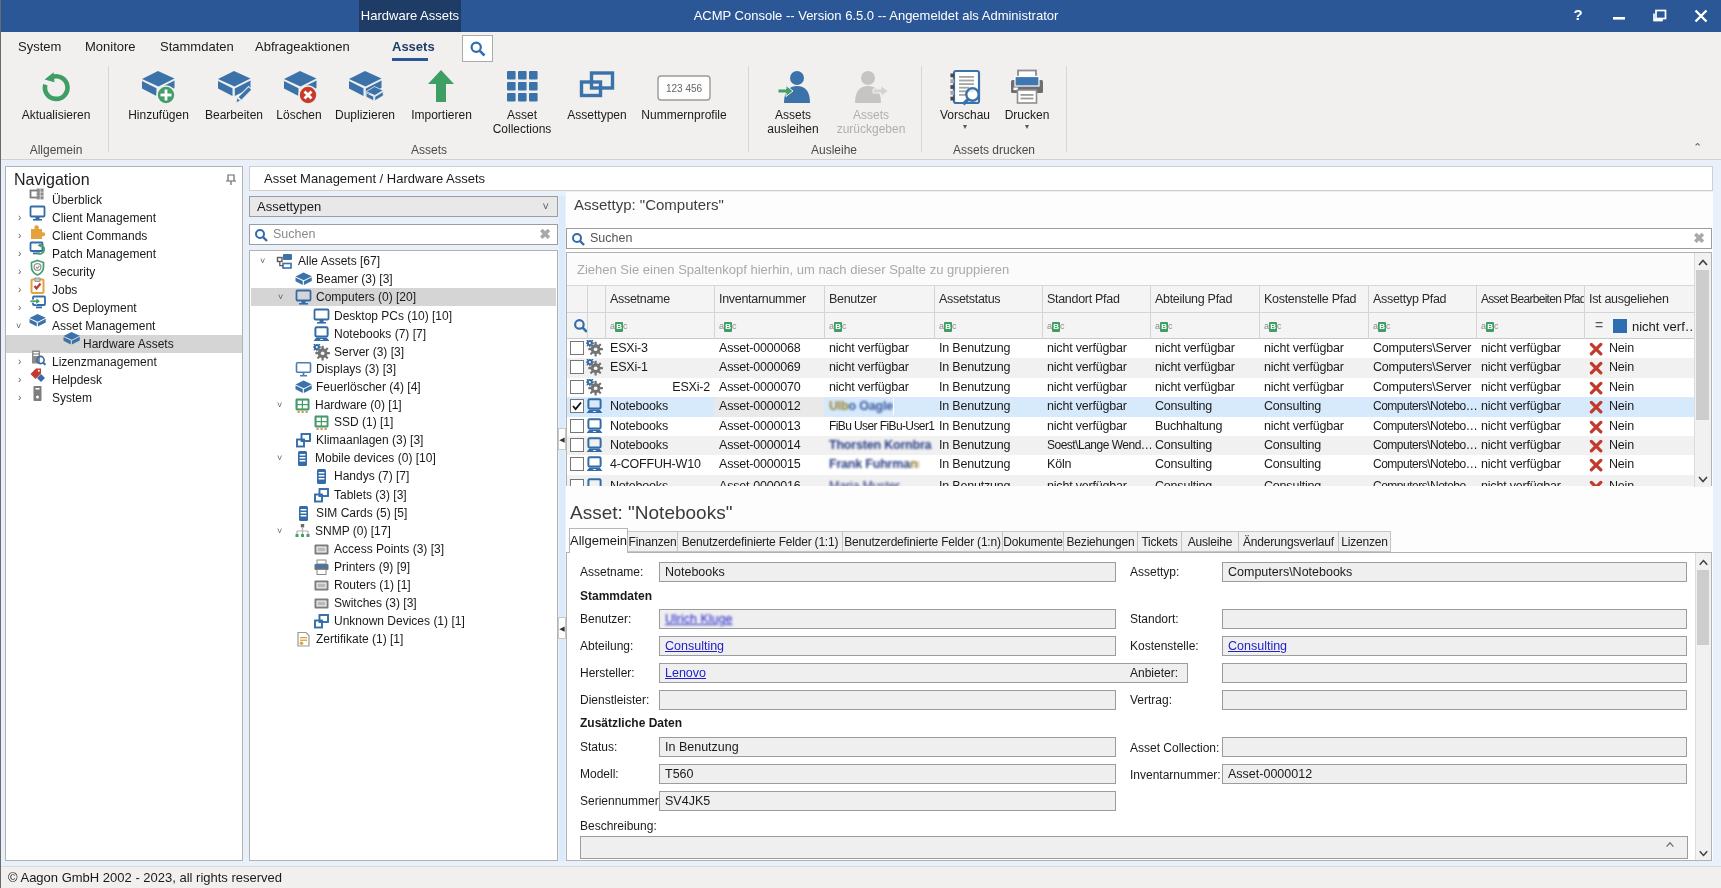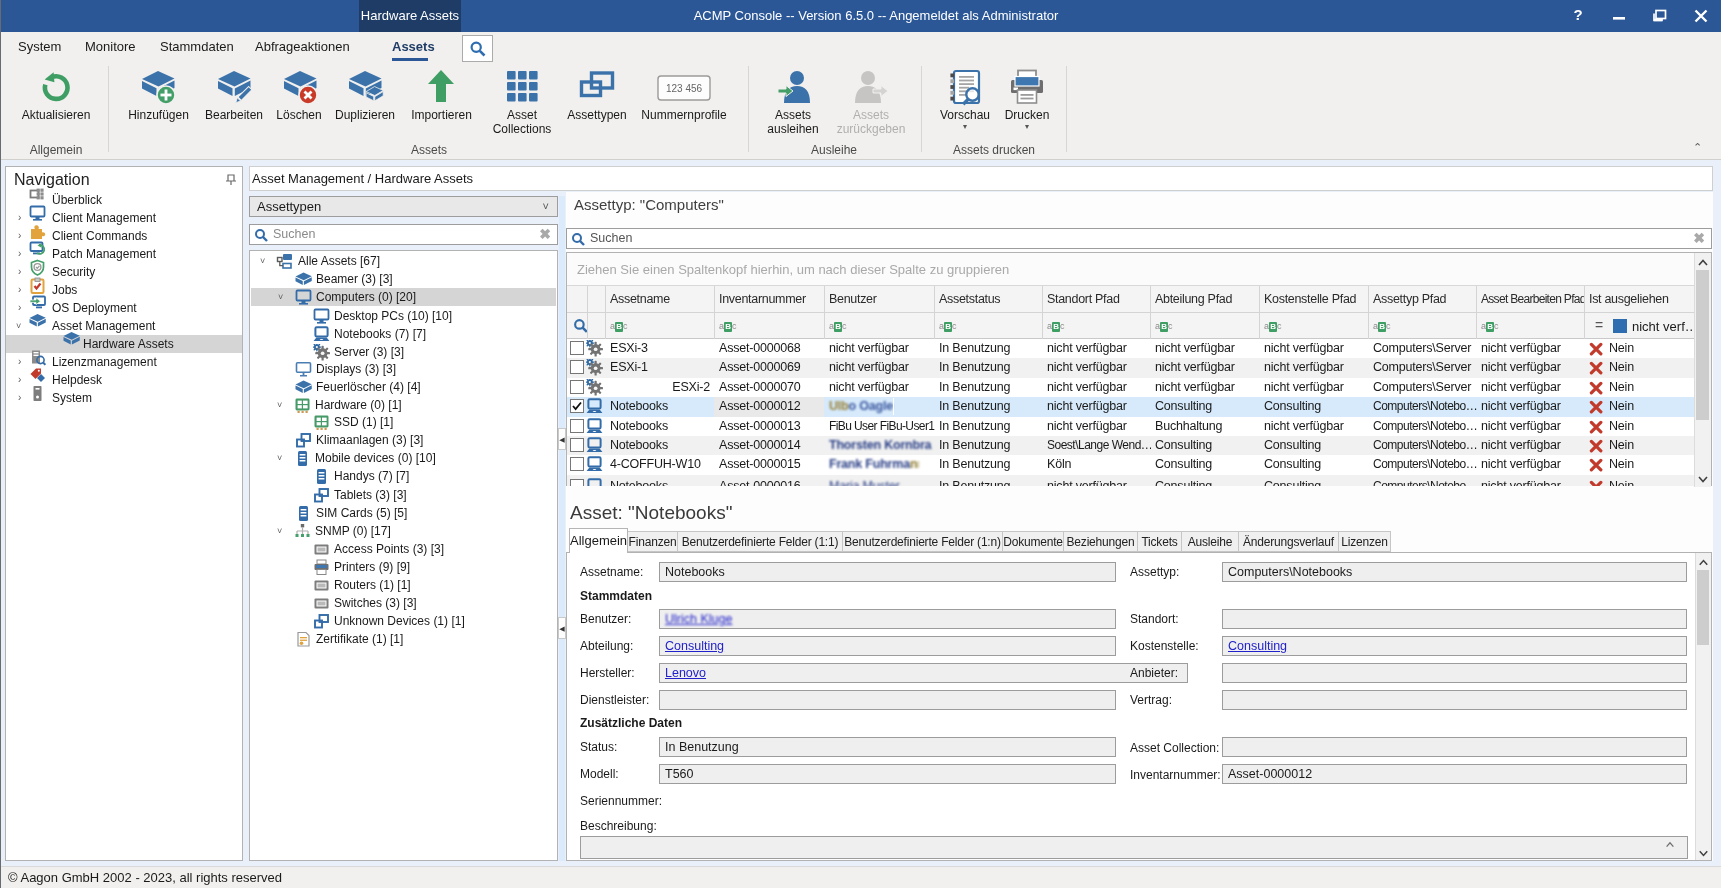--- a/index.html
+++ b/index.html
@@ -435,21 +435,21 @@
             <svg class="ab" style="left:23px;top:-4px" width="17" height="17" viewBox="0 0 17 17">
               <rect x="4.5" y="1" width="8" height="15" rx="0.8" fill="#7d7d7d"></rect>
               <rect x="6.5" y="3" width="4" height="1.6" fill="#fff"></rect>
               <circle cx="8.5" cy="12" r="1.5" fill="#fff"></circle>
             </svg>
             <span class="ab" style="left:46px">System</span>
           </div>
     </div>
   </div>
 
-  <div class="ab" style="left:248px;top:6px;width:1464px;height:25px;background:#fff;border:1px solid #cfcfcf;line-height:23px;padding-left:2px;font-size:13px;">Asset Management / Hardware Assets</div>
+  <div class="ab" style="left:248px;top:6px;width:1464px;height:25px;background:#fff;border:1px solid #cfcfcf;line-height:23px;padding-left:14px;font-size:13px;">Asset Management / Hardware Assets</div>
 
   <div class="ab" id="dropdown">Assettypen<span class="ab" style="right:8px;top:0px;color:#555;font-size:11px;">˅</span></div>
   <div class="ab" id="msearch">
     <svg class="ab" style="left:4px;top:3px;" width="15" height="15" viewBox="0 0 15 15">
           <circle cx="6" cy="6" r="4" fill="none" stroke="#336ca8" stroke-width="2"></circle>
           <line x1="9" y1="9" x2="13" y2="13" stroke="#336ca8" stroke-width="2.4"></line>
         </svg>
     <span class="ab" style="left:23px;top:2px;color:#8a8a8a;">Suchen</span>
     <span class="ab" style="right:6px;top:1px;color:#a9a9a9;font-weight:bold;font-size:14px;">✖</span>
   </div>
@@ -859,20 +859,21 @@
     <div class="ab flabel" style="left:13px;top:163px;font-weight:bold;">Zusätzliche Daten</div>
     <div class="ab flabel" style="left:13px;top:187px;">Status:</div>
     <div class="ab input" style="left:92px;top:184px;width:457px;">In Benutzung</div>
     <div class="ab flabel" style="left:563px;top:188px;">Asset Collection:</div>
     <div class="ab input" style="left:655px;top:184px;width:465px;"></div>
     <div class="ab flabel" style="left:13px;top:214px;">Modell:</div>
     <div class="ab input" style="left:92px;top:211px;width:457px;">T560</div>
     <div class="ab flabel" style="left:563px;top:215px;">Inventarnummer:</div>
     <div class="ab input" style="left:655px;top:211px;width:465px;">Asset-0000012</div>
     <div class="ab flabel" style="left:13px;top:241px;">Seriennummer:</div>
+    <div class="ab input" style="left:92px;top:238px;width:457px;">SV4JK5</div>
     <div class="ab flabel" style="left:13px;top:266px;">Beschreibung:</div>
     <div class="ab input" style="left:13px;top:283px;width:1108px;height:23px;"></div>
     <svg class="ab" style="left:1096px;top:286px;" width="14" height="11" viewBox="0 0 16 13">
           <path d="M4,9 L8,4.5 L12,9" fill="none" stroke="#707070" stroke-width="1.5"></path>
         </svg>
 
     <div class="ab sb" style="left:1128px;top:0;width:16px;height:307px;border-left:1px solid #dcdcdc;"></div>
     <svg class="ab" style="left:1129px;top:3px;" width="15" height="13" viewBox="0 0 16 13">
           <path d="M4,9 L8,4.5 L12,9" fill="none" stroke="#404040" stroke-width="1.6"></path>
         </svg>

